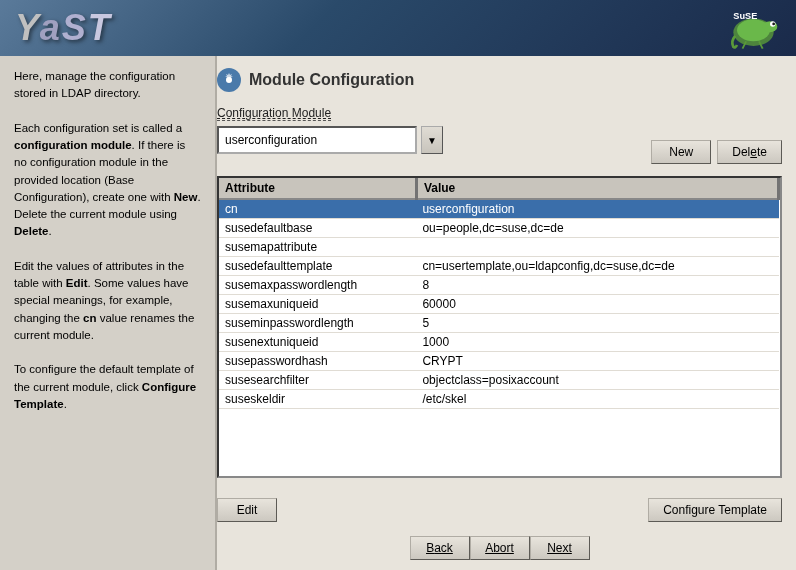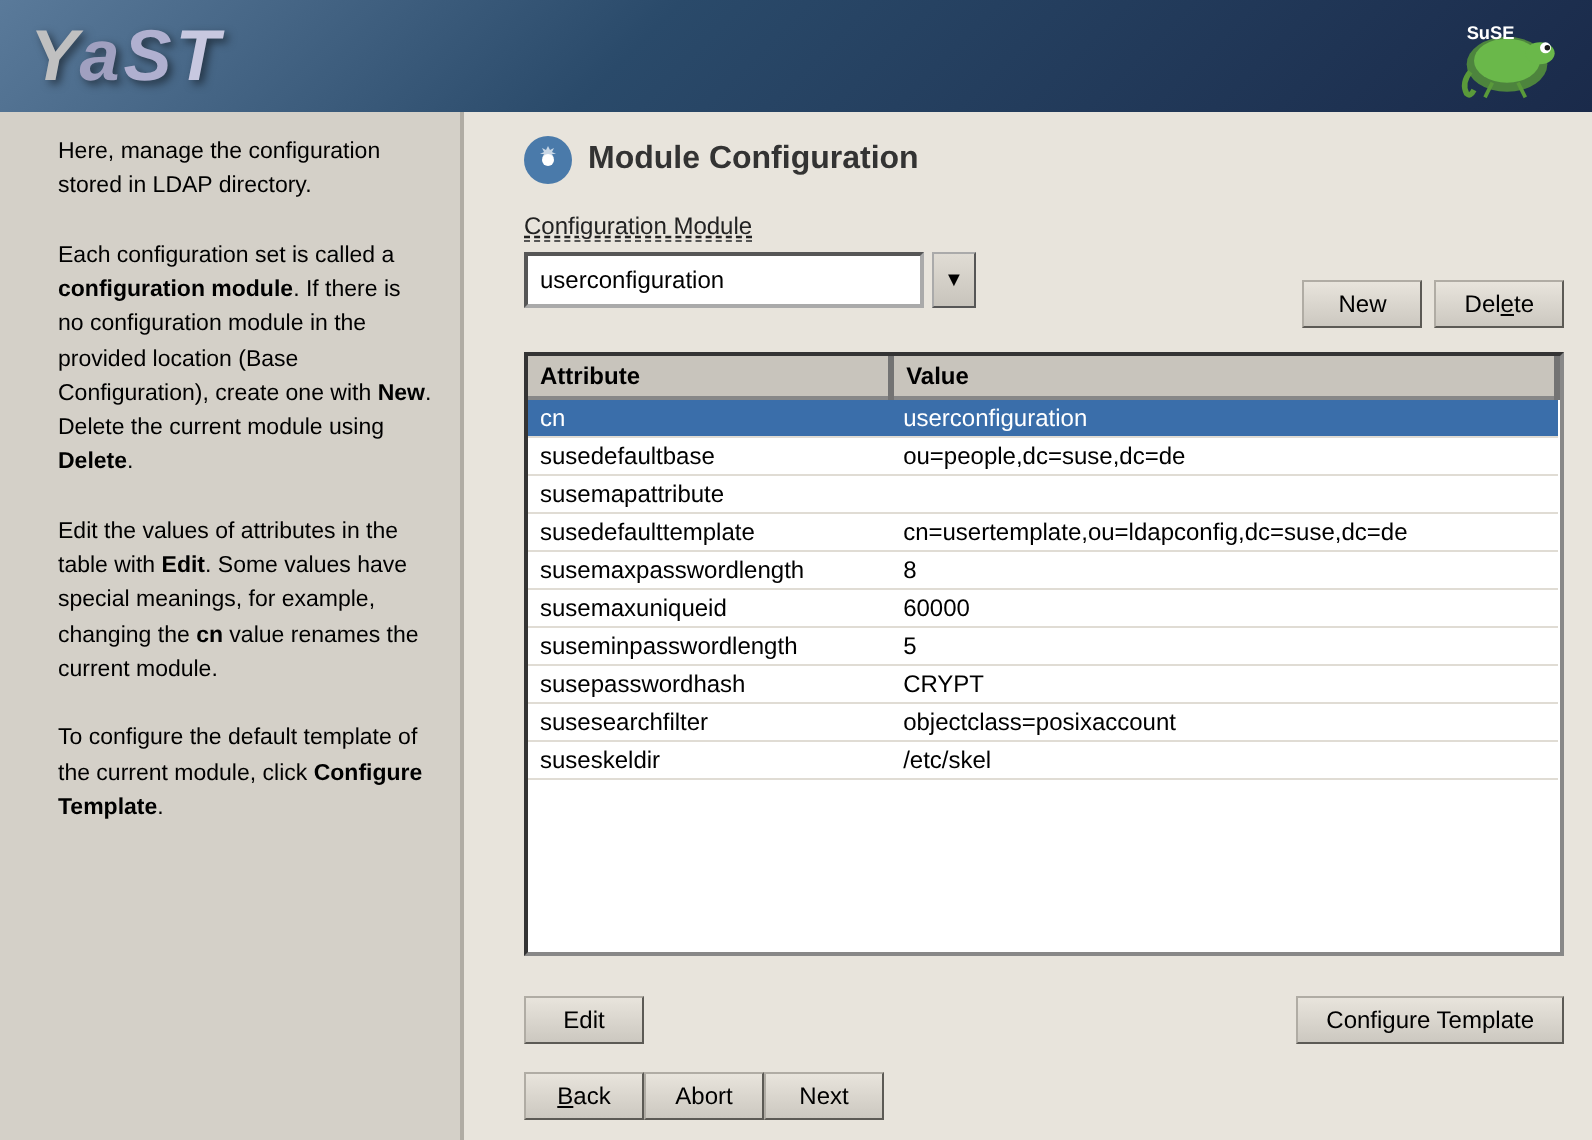--- a/index.html
+++ b/index.html
@@ -40,21 +40,20 @@
       width: 55px;
       height: 45px;
       position: relative;
     }
 
     
     .main-area {
       display: flex;
       flex: 1;
       overflow: hidden;
-      margin-left: 15px;
     }
 
     
     .left-panel {
       width: 215px;
       background: #d4d0c8;
       padding: 12px 14px;
       overflow-y: auto;
       line-height: 1.5;
       color: #000;
@@ -62,21 +61,21 @@
     }
     .left-panel b { font-weight: bold; }
 
     
     .right-panel {
       flex: 1;
       background: #e8e4dc;
       border-left: 2px solid #b0aca4;
       display: flex;
       flex-direction: column;
-      padding: 12px 14px 10px 30px;
+      padding: 12px 14px 10px 0;
     }
 
     .panel-title {
       display: flex;
       align-items: center;
       gap: 8px;
       margin-bottom: 14px;
     }
     .panel-title-icon {
       width: 24px;
@@ -175,23 +174,24 @@
     }
     tbody td {
       padding: 2px 6px;
       font-size: 12px;
       border-bottom: 1px solid #e0dcd4;
     }
 
     
     .bottom-buttons {
       display: flex;
-      justify-content: flex-start;
+      justify-content: center;
       align-items: center;
       padding-top: 6px;
+      text-decoration: underline;
     }
 
     .edit-configure-row {
       display: flex;
       justify-content: space-between;
       margin-bottom: 8px;
     }
 
     
     .table-wrapper {
@@ -320,20 +320,24 @@
               </tr>
               <tr>
                 <td>susemaxuniqueid</td>
                 <td>60000</td>
               </tr>
               <tr>
                 <td>suseminpasswordlength</td>
                 <td>5</td>
               </tr>
               <tr>
+                <td>susenextuniqueid</td>
+                <td>1000</td>
+              </tr>
+              <tr>
                 <td>susepasswordhash</td>
                 <td>CRYPT</td>
               </tr>
               <tr>
                 <td>susesearchfilter</td>
                 <td>objectclass=posixaccount</td>
               </tr>
               <tr>
                 <td>suseskeldir</td>
                 <td>/etc/skel</td>

